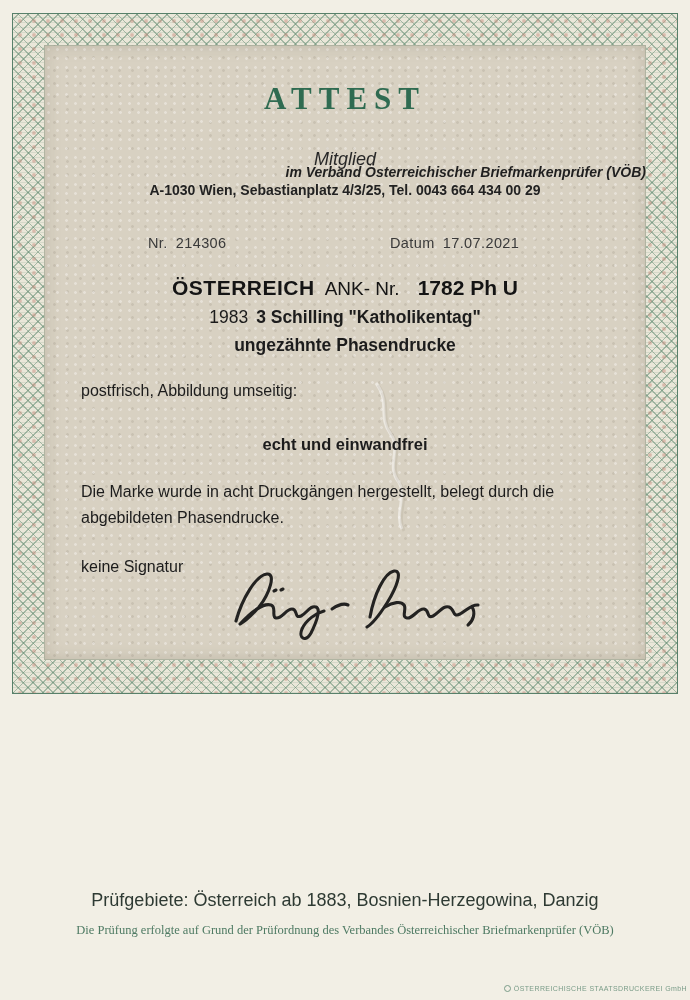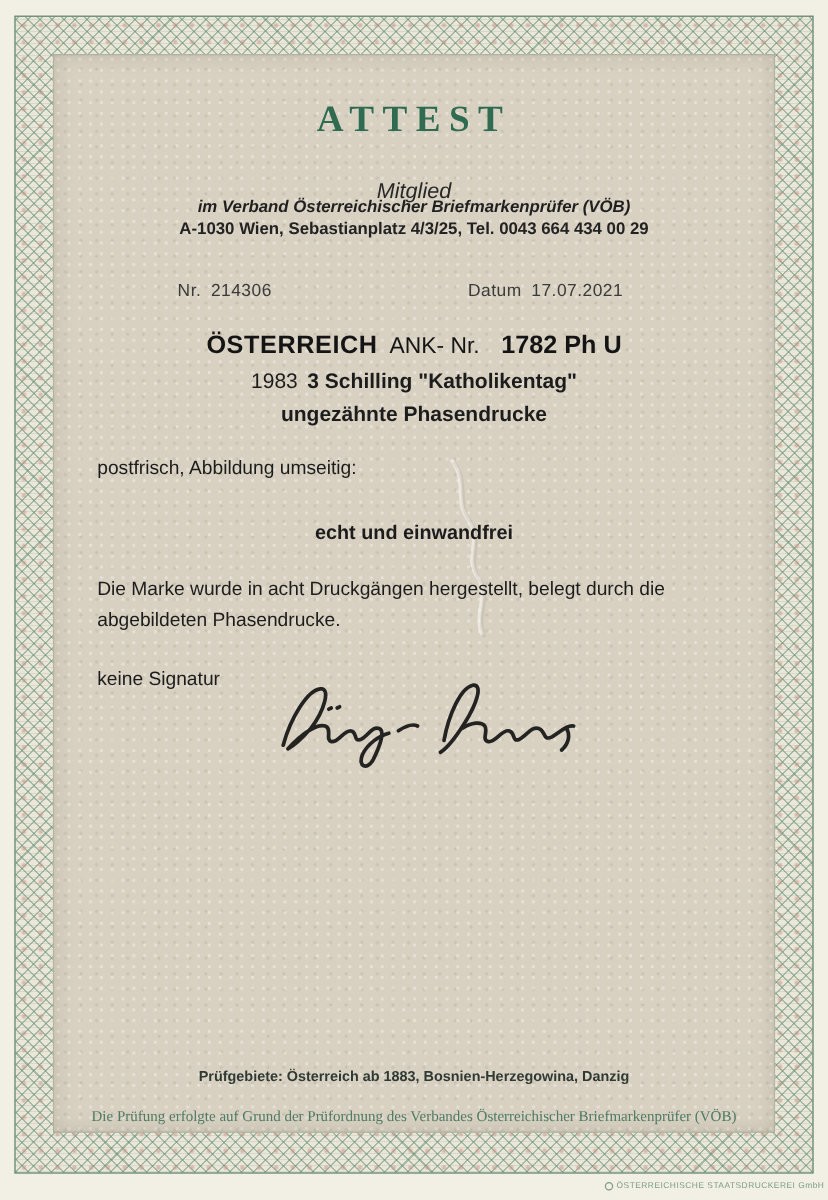--- a/index.html
+++ b/index.html
@@ -4,21 +4,21 @@
 <style>
   html,body{margin:0;padding:0;}
   body{
     width:690px;height:1000px;position:relative;overflow:hidden;
     background:#f2efe5;
     font-family:"Liberation Sans",sans-serif;
     color:#1c1c1c;
   }
   
   .frame{
-    position:absolute;left:12px;top:13px;width:666px;height:965px;
+    position:absolute;left:12px;top:13px;width:666px;height:681px;
     box-sizing:border-box;border:1px solid #58806a;
     background-color:#eae7d9;
     background-image:
       radial-gradient(circle, rgba(203,148,134,.55) 1.2px, rgba(203,148,134,0) 2.6px),
       repeating-linear-gradient(45deg, rgba(96,138,112,.50) 0 1.2px, rgba(96,138,112,0) 1.2px 7px),
       repeating-linear-gradient(-45deg, rgba(96,138,112,.50) 0 1.2px, rgba(96,138,112,0) 1.2px 7px),
       repeating-linear-gradient(0deg, rgba(96,138,112,.15) 0 1px, transparent 1px 5px);
     background-size:14px 14px, auto, auto, auto;
   }
   
@@ -32,21 +32,21 @@
     background-position:0 0, 4px 6px;
     box-shadow: inset 0 0 0 1px rgba(110,140,120,.28), inset 0 0 16px rgba(120,110,90,.28);
   }
   .abs{position:absolute;}
   .ctr{left:0;right:0;text-align:center;}
   .serif{font-family:"Liberation Serif",serif;}
 
   .title{top:36px;font-size:31px;font-weight:700;letter-spacing:7px;color:#2f6b51;}
   .name{top:71px;font-size:27px;font-weight:700;letter-spacing:1px;color:#161616;}
   .member{top:104px;font-size:18px;font-style:italic;color:#272727;}
-  .org{top:119px;font-size:14px;font-style:italic;font-weight:700;color:#1f1f1f;}
+  .org{top:119px;font-size:14px;font-style:italic;font-weight:700;color:#1f1f1f;text-align:right;}
   .address{top:137px;font-size:14px;font-weight:600;color:#222;}
 
   .meta{top:190px;font-size:14.5px;color:#3a3a3a;letter-spacing:.4px;}
   .meta-nr{left:104px;}
   .meta-date{left:346px;}
   .meta .lbl{margin-right:8px;}
 
   .subject1{top:231px;font-size:19px;color:#141414;}
   .subject1 .country{font-weight:700;font-size:21px;letter-spacing:.5px;}
   .subject1 .cat-label{margin:0 10px 0 10px;}
@@ -55,21 +55,21 @@
   .subject2 .year{margin-right:8px;}
   .subject2 .issue{font-weight:700;}
   .subject3{top:290px;font-size:17.5px;font-weight:700;}
 
   .condition{left:37px;top:337px;font-size:16px;}
   .verdict{top:390px;font-size:16.5px;font-weight:700;}
   .description{left:37px;top:434px;width:548px;font-size:16px;line-height:26px;}
   .sig-note{left:37px;top:513px;font-size:16px;}
   .signature{left:178px;top:516px;}
 
-  .footer-areas{top:845px;font-size:12px;font-weight:700;color:#2e3a33;}
+  .footer-areas{top:845px;font-size:18px;font-weight:400;color:#2e3a33;}
   .footer-legal{top:864px;font-size:12.5px;color:#4e7a63;margin-top:14px;}
 
   .imprint{
     position:absolute;right:3px;bottom:8px;font-size:7px;color:#7a9c88;
     letter-spacing:.4px;display:flex;align-items:center;gap:3px;
   }
   .imprint .logo{
     width:7px;height:7px;border:1px solid #7a9c88;border-radius:50%;
     display:inline-block;box-sizing:border-box;
   }

